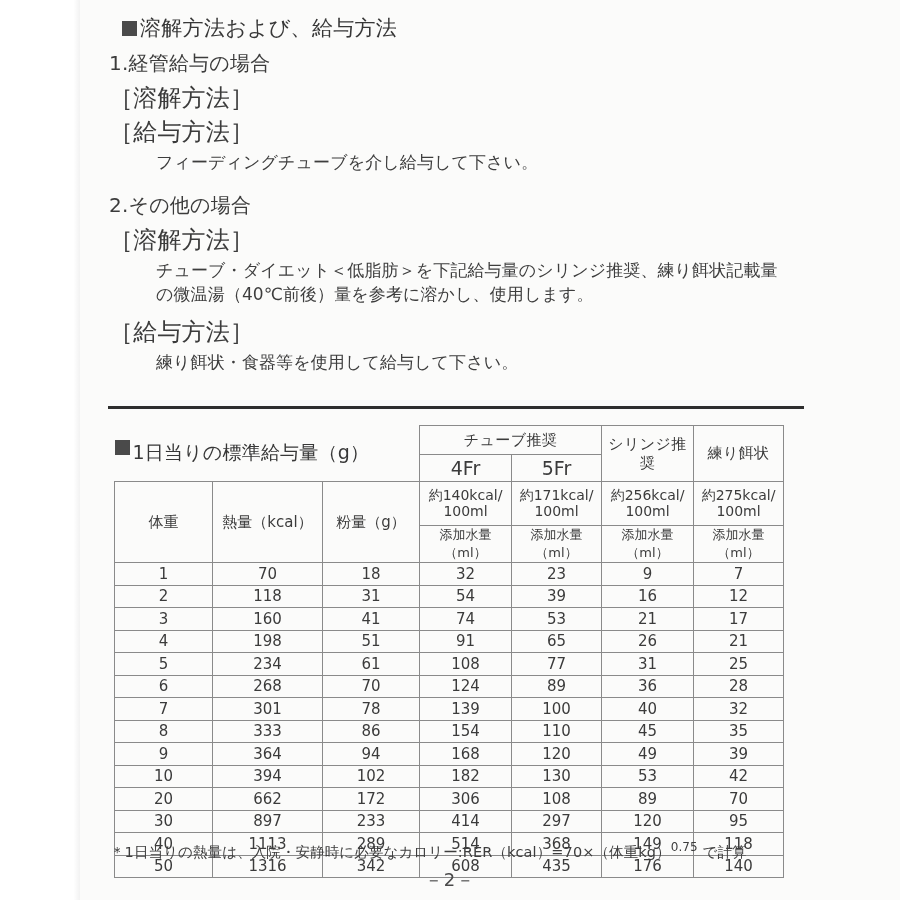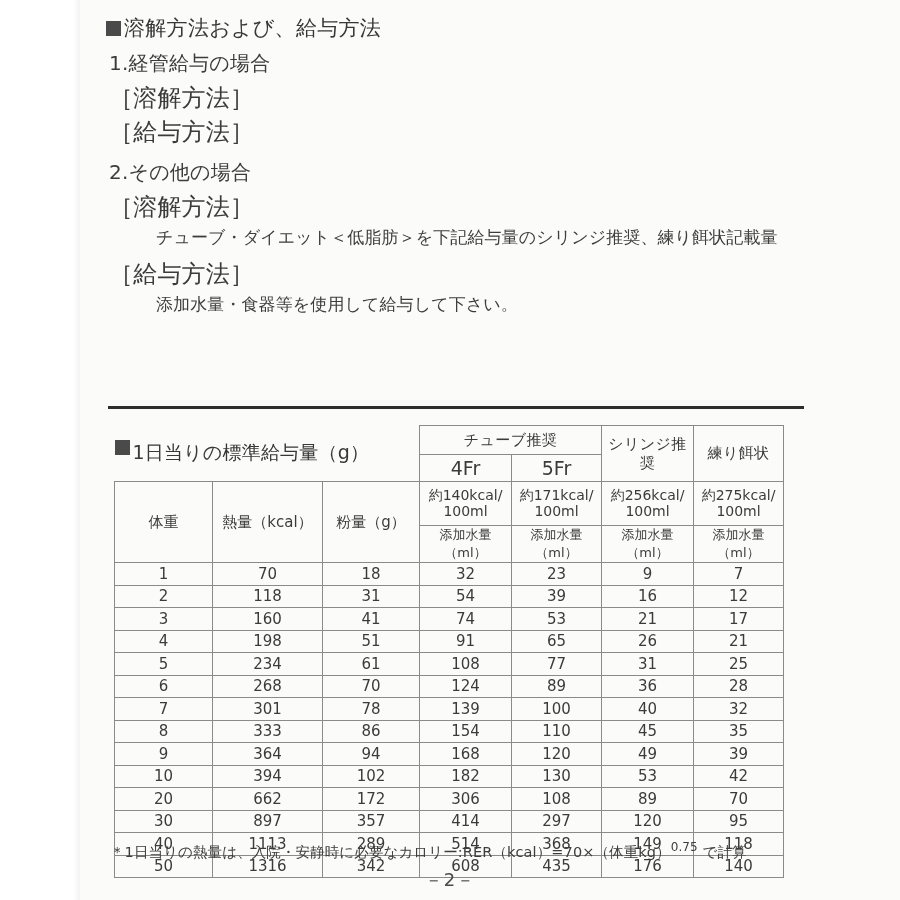--- a/index.html
+++ b/index.html
@@ -46,21 +46,21 @@
     margin-right: 3px;
     flex: 0 0 auto;
   }
   .sec-title {
     font-size: 21px;
     color: #373737;
     letter-spacing: 0.3px;
     display: flex;
     align-items: center;
     line-height: 1.2;
-    margin: 0 0 9px 0;
+    margin: 0 0 9px 16px;
   }
   .num-head {
     font-size: 20px;
     color: #3b3b3b;
     margin: 0 0 5px 3px;
     letter-spacing: 0.2px;
   }
   .brk-head {
     font-size: 24px;
     color: #3b3b3b;
@@ -167,33 +167,37 @@
   <div class="sec-title">
     <span class="bullet-sq"></span>
     <span>溶解方法および、給与方法</span>
   </div>
 
   <div class="num-head">1.経管給与の場合</div>
 
   <div class="brk-head">［溶解方法］</div>
 
   <div class="brk-head">［給与方法］</div>
+  <div class="body-para">
+    <div>フィーディングチューブを介し給与して下さい。</div>
+  </div>
 
   <div class="gap-sm"></div>
 
   <div class="num-head">2.その他の場合</div>
 
   <div class="brk-head">［溶解方法］</div>
   <div class="body-para">
     <div>チューブ・ダイエット＜低脂肪＞を下記給与量のシリンジ推奨、練り餌状記載量</div>
+    <div>の微温湯（40℃前後）量を参考に溶かし、使用します。</div>
   </div>
 
   <div class="brk-head">［給与方法］</div>
   <div class="body-para">
-    <div>添加水量・食器等を使用して給与して下さい。</div>
+    <div>練り餌状・食器等を使用して給与して下さい。</div>
   </div>
 
 </div>
 
 <div class="rule"></div>
 
 <div class="table-block">
   <table class="spec">
     <colgroup>
       <col class="c-w">
@@ -340,21 +344,21 @@
           <td>662</td>
           <td>172</td>
           <td>306</td>
           <td>108</td>
           <td>89</td>
           <td>70</td>
         </tr>
         <tr class="data-row">
           <td>30</td>
           <td>897</td>
-          <td>357</td>
+          <td>233</td>
           <td>414</td>
           <td>297</td>
           <td>120</td>
           <td>95</td>
         </tr>
         <tr class="data-row">
           <td>40</td>
           <td>1113</td>
           <td>289</td>
           <td>514</td>

